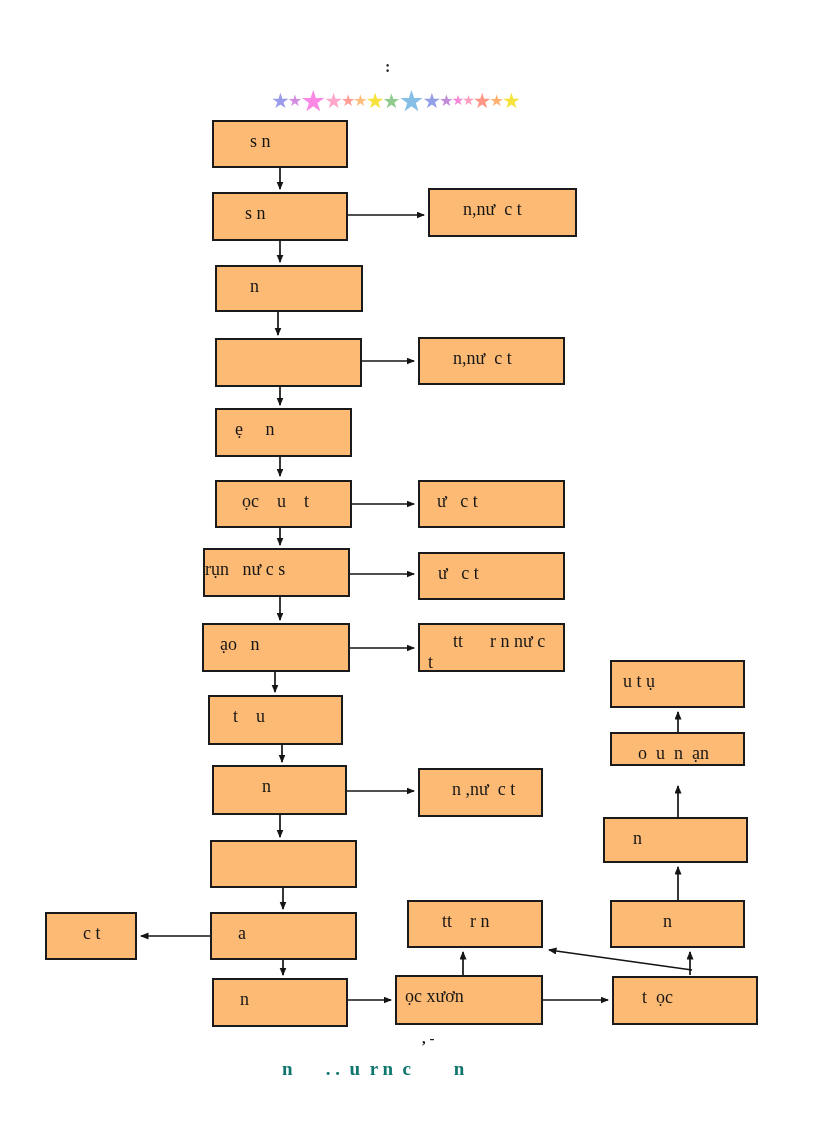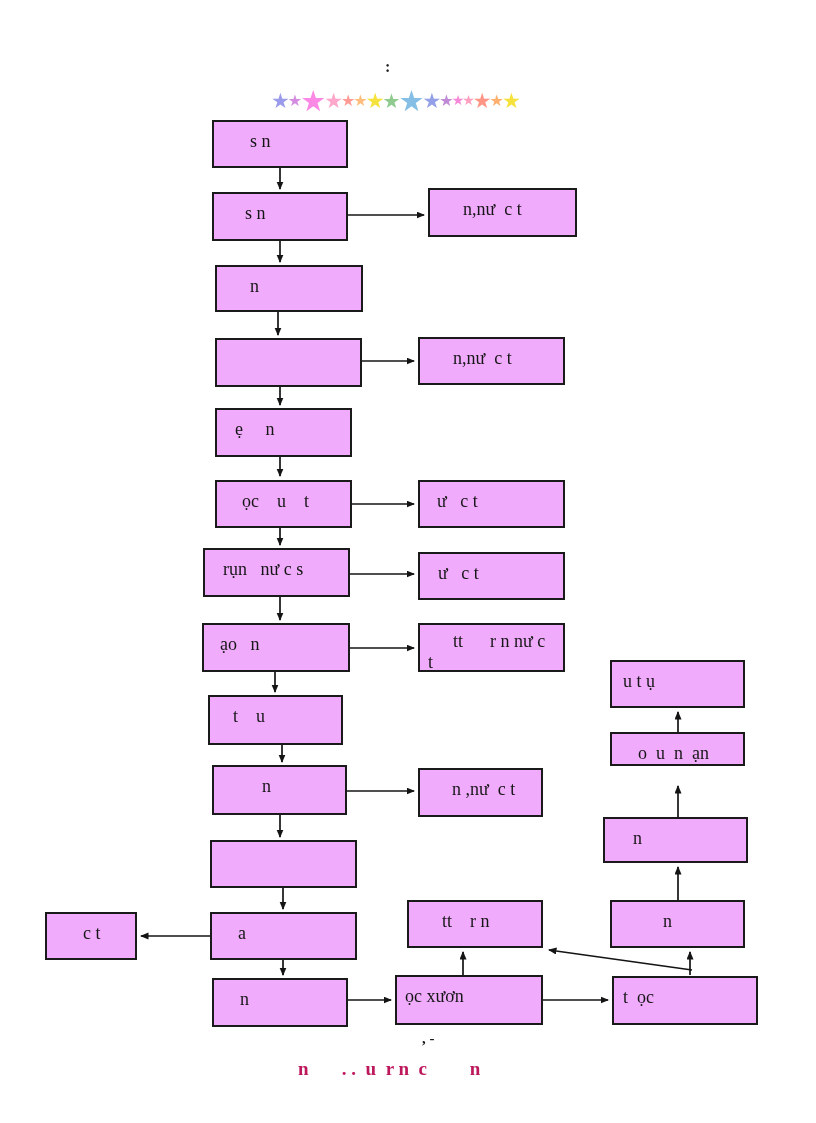--- a/index.html
+++ b/index.html
@@ -7,21 +7,21 @@
     position:relative;
     width:816px;height:1123px;
     background:#ffffff;
     font-family:"Liberation Serif","DejaVu Serif",serif;
     color:#141414;
     overflow:hidden;
   }
   #arrows{position:absolute;left:0;top:0;width:816px;height:1123px;pointer-events:none;}
   .box{
     position:absolute;
-    background:#f0abfc;
+    background:#fdba74;
     border:2px solid #1a1a1a;
     box-sizing:border-box;
   }
   .lbl{
     display:block;
     padding-top:9px;
     font-size:18px;
     line-height:1.15;
     white-space:pre;
     color:#161616;
@@ -44,22 +44,22 @@
   #star-row .star{display:inline-block;margin:0 -1px;line-height:1;}
   #title-mark{
     position:absolute;left:385px;top:58px;
     font-size:16px;font-weight:bold;color:#222;
   }
   #footer-line1{
     position:absolute;left:422px;top:1030px;
     font-size:15px;font-weight:bold;white-space:pre;color:#1a1a1a;
   }
   #footer-line2{
-    position:absolute;left:298px;top:1058px;
-    font-size:19px;font-weight:bold;white-space:pre;color:#be185d;
+    position:absolute;left:282px;top:1058px;
+    font-size:19px;font-weight:bold;white-space:pre;color:#0f766e;
   }
 </style>
 </head>
 <body>
 
 <div id="canvas">
 
   <svg id="arrows" viewBox="0 0 816 1123" xmlns="http://www.w3.org/2000/svg">
     <defs>
       <marker id="ah" markerWidth="9" markerHeight="8" refX="7.5" refY="3.5" orient="auto" markerUnits="userSpaceOnUse">
@@ -134,21 +134,21 @@
   <div class="box" style="left:215px;top:338px;width:147px;height:49px">
     <span class="lbl"></span>
   </div>
   <div class="box" style="left:215px;top:408px;width:137px;height:49px">
     <span class="lbl" style="padding-left:18px">ẹ     n</span>
   </div>
   <div class="box" style="left:215px;top:480px;width:137px;height:48px">
     <span class="lbl" style="padding-left:25px">ọc    u    t</span>
   </div>
   <div class="box" style="left:203px;top:548px;width:147px;height:49px">
-    <span class="lbl" style="padding-left:18px">rụn   nư c s</span>
+    <span class="lbl" style="">rụn   nư c s</span>
   </div>
   <div class="box" style="left:202px;top:623px;width:148px;height:49px">
     <span class="lbl" style="padding-left:16px">ạo   n</span>
   </div>
   <div class="box" style="left:208px;top:695px;width:135px;height:50px">
     <span class="lbl" style="padding-left:23px">t    u</span>
   </div>
   <div class="box" style="left:212px;top:765px;width:135px;height:50px">
     <span class="lbl" style="padding-left:48px">n</span>
   </div>
@@ -186,21 +186,21 @@
     <span class="lbl" style="padding-left:32px">n ,nư  c t</span>
   </div>
 
   <div class="box" style="left:407px;top:900px;width:136px;height:48px">
     <span class="lbl" style="padding-left:33px">tt    r n</span>
   </div>
   <div class="box" style="left:395px;top:975px;width:148px;height:50px">
     <span class="lbl" style="padding-left:8px">ọc xươn</span>
   </div>
   <div class="box" style="left:612px;top:976px;width:146px;height:49px">
-    <span class="lbl" style="padding-left:9px">t  ọc</span>
+    <span class="lbl" style="padding-left:28px">t  ọc</span>
   </div>
 
   <div class="box" style="left:610px;top:660px;width:135px;height:48px">
     <span class="lbl" style="padding-left:11px">u t ụ</span>
   </div>
   <div class="box" style="left:610px;top:732px;width:135px;height:34px">
     <span class="lbl" style="padding-left:26px">o  u  n  ạn</span>
   </div>
   <div class="box" style="left:603px;top:817px;width:145px;height:46px">
     <span class="lbl" style="padding-left:28px">n</span>

